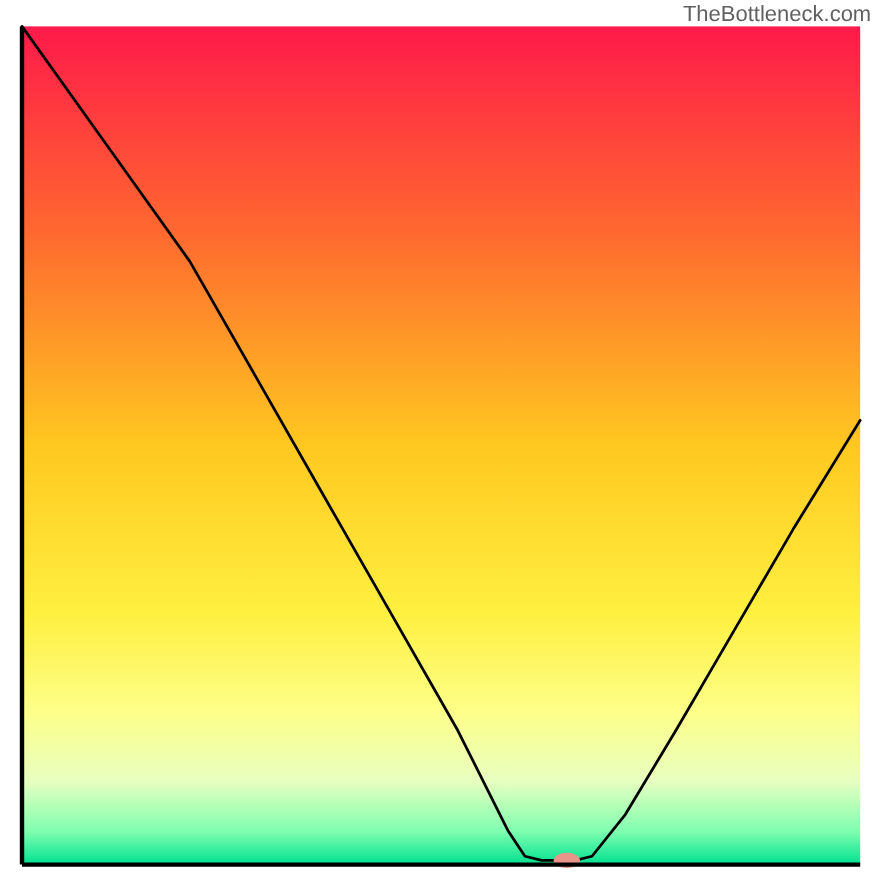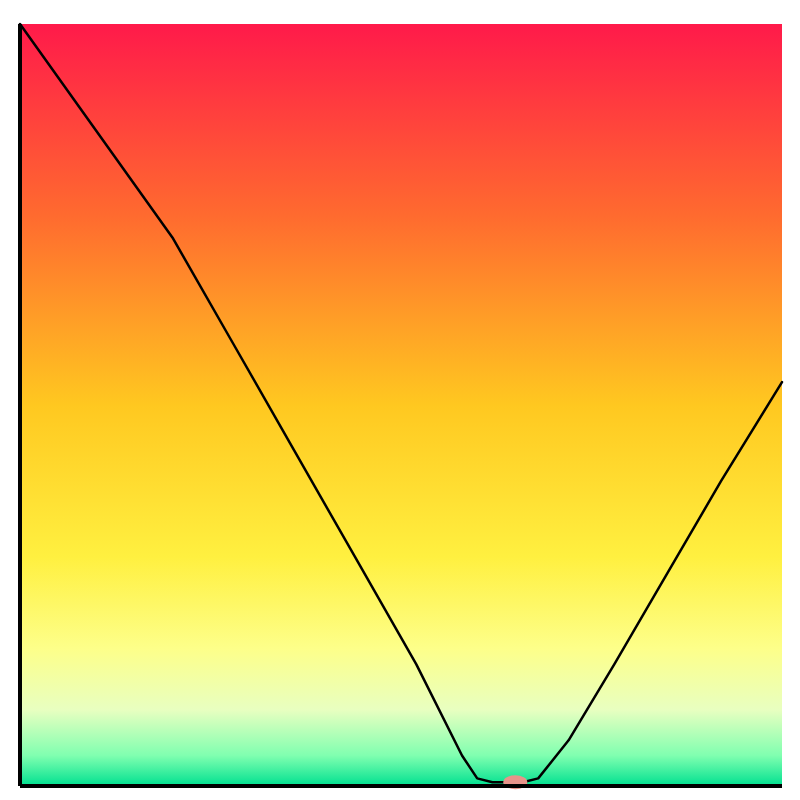--- a/index.html
+++ b/index.html
@@ -23,20 +23,21 @@
     z-index: 10;
   }
   svg {
     display: block;
   }
 </style>
 </head>
 <body>
 
 <div class="chart-container">
+  <div class="watermark">TheBottleneck.com</div>
   <svg id="chart-svg" width="800" height="800">
     <defs>
       <linearGradient id="bg-gradient" x1="0%" y1="0%" x2="0%" y2="100%">
       <stop offset="0%" stop-color="#ff1a4a"></stop>
           <stop offset="25%" stop-color="#ff6a2f"></stop>
           <stop offset="50%" stop-color="#ffc820"></stop>
           <stop offset="70%" stop-color="#fff040"></stop>
           <stop offset="82%" stop-color="#fdff8a"></stop>
           <stop offset="90%" stop-color="#e8ffc0"></stop>
           <stop offset="96%" stop-color="#80ffb0"></stop>

